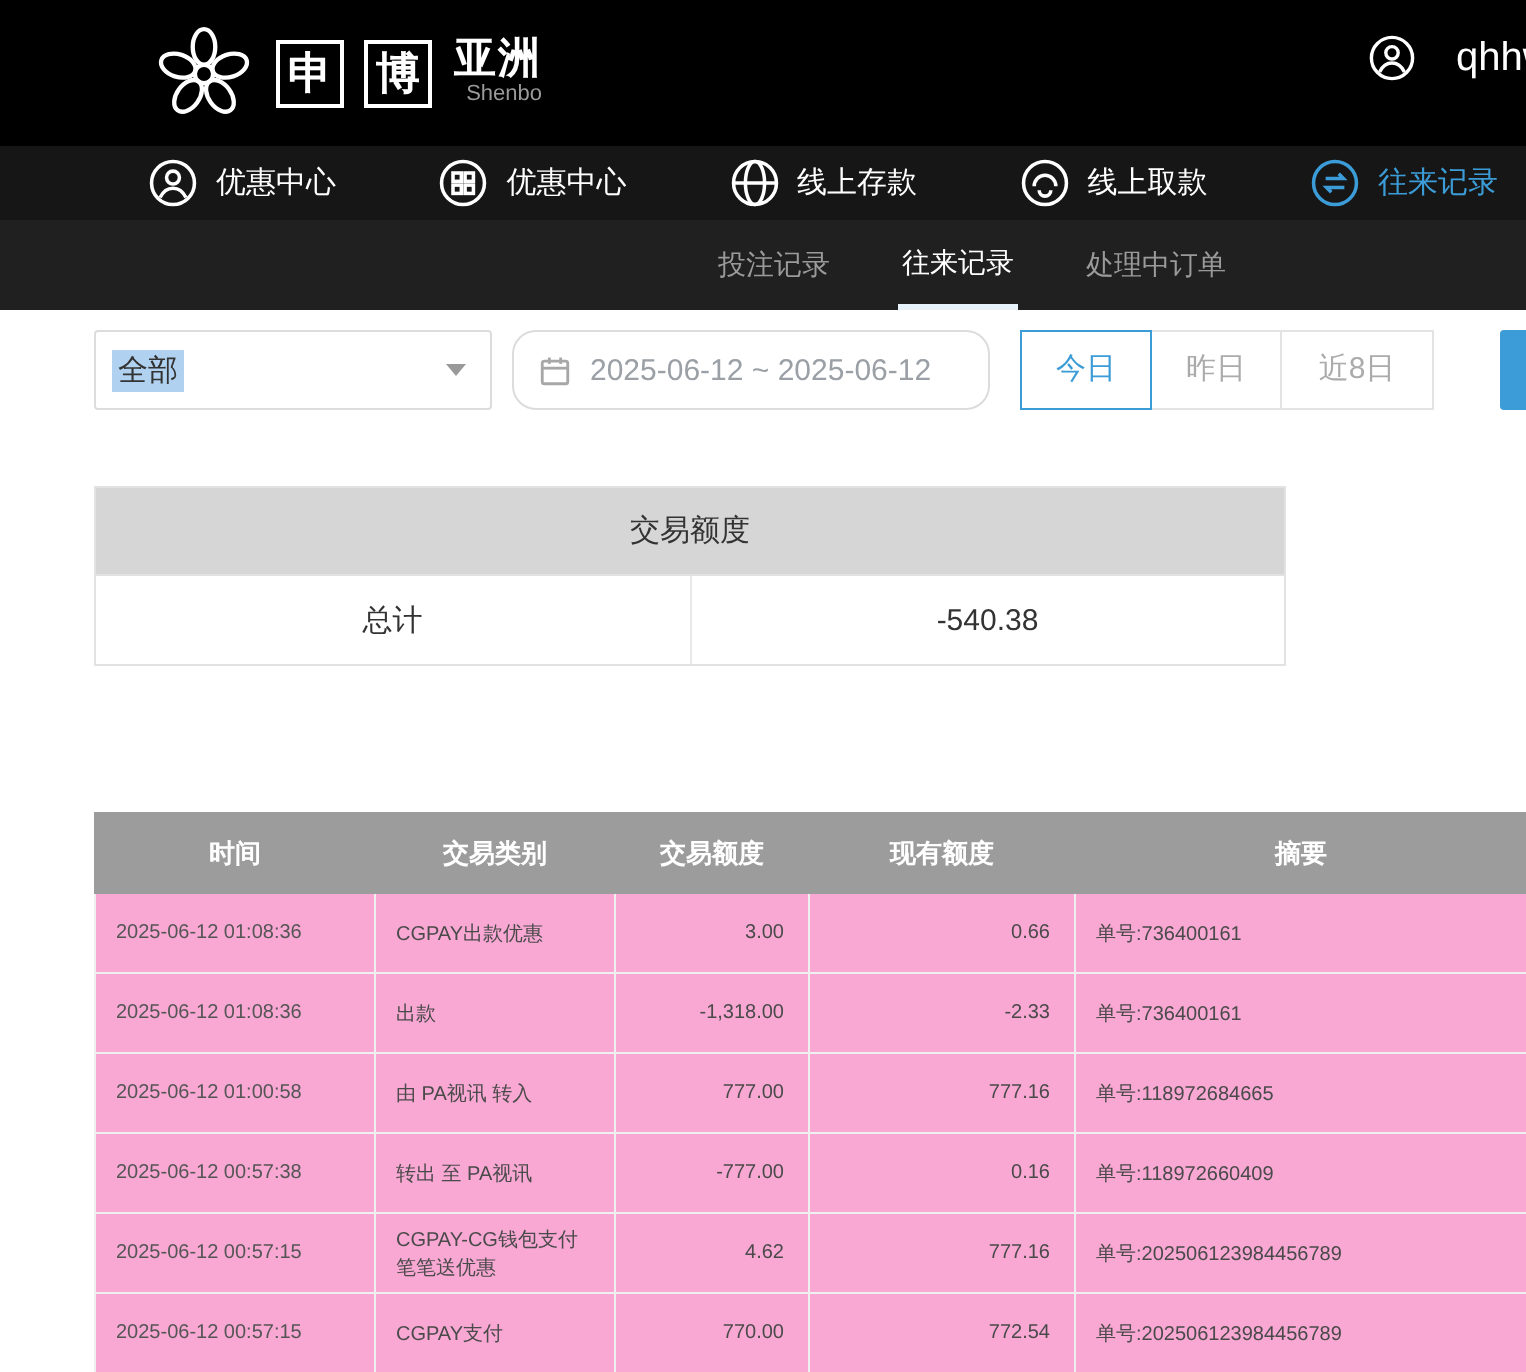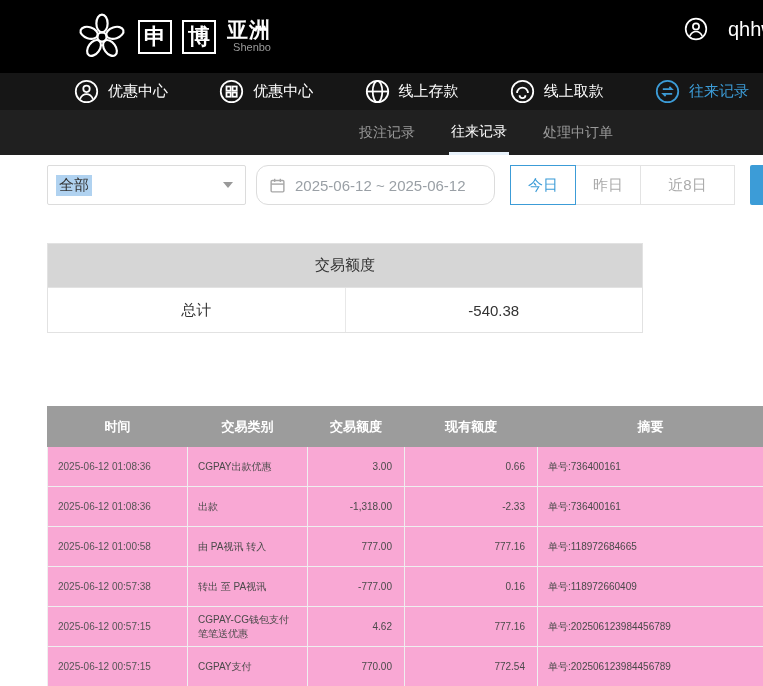--- a/index.html
+++ b/index.html
@@ -39,21 +39,21 @@
     align-items:center; padding:0 12px 0 8px; cursor:pointer; background:#fff; }
   .select .val { background:#b0d2f0; color:#333; font-size:15px; padding:1px 3px; }
   .caret { margin-left:auto; width:0; height:0; border-left:5px solid transparent;
     border-right:5px solid transparent; border-top:6px solid #999; }
   .datebox { width:239px; height:40px; border:1px solid #dcdcdc; border-radius:12px; display:flex;
     align-items:center; gap:9px; padding:0 12px; margin-left:10px; color:#9aa0a6; font-size:15px; cursor:text; }
   .btn-group { display:flex; margin-left:15px; }
   .fbtn { height:40px; border:1px solid #e3e3e3; background:#fff; color:#ababab; font-size:15px;
     width:66px; text-align:center; line-height:38px; cursor:pointer; }
   .fbtn + .fbtn { margin-left:-1px; }
-  .fbtn.wide { width:95px; }
+  .fbtn.wide { width:77px; }
   .fbtn.active { border-color:#3c9cd7; color:#3c9cd7; position:relative; z-index:1; }
   .partial-btn { position:absolute; right:0; top:0; width:13px; height:40px; background:#3c9cd7;
     border-radius:2px 0 0 2px; cursor:pointer; }
 
   
   .summary { margin:38px 0 0 47px; width:596px; border:1px solid #e2e2e2; }
   .summary-header { height:44px; background:#d6d6d6; display:flex; align-items:center; justify-content:center;
     font-size:15px; color:#333; border-bottom:1px solid #e2e2e2; }
   .summary-row { display:flex; height:44px; background:#fff; }
   .summary-cell { flex:1; display:flex; align-items:center; justify-content:center; font-size:15px; color:#333; }

